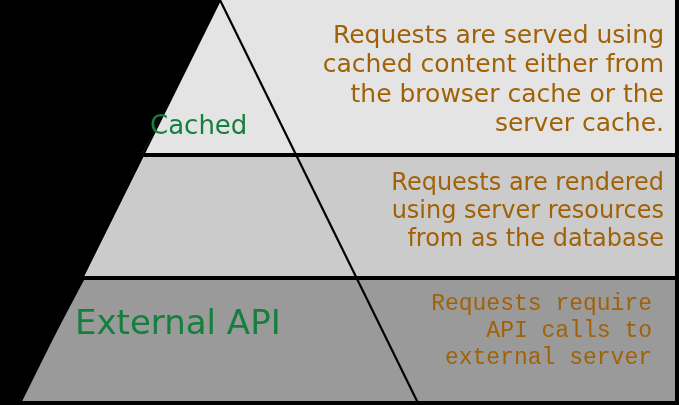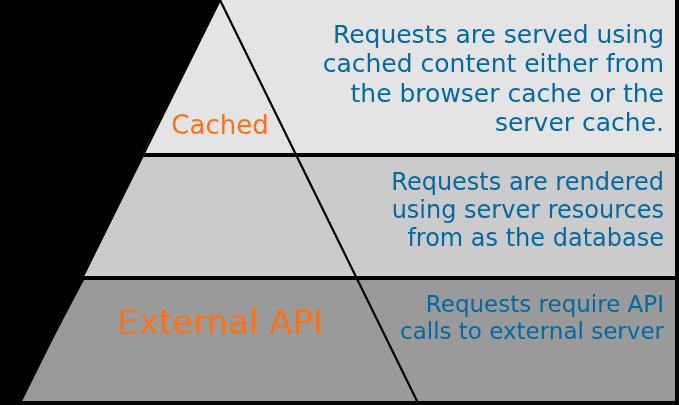--- a/index.html
+++ b/index.html
@@ -22,31 +22,30 @@
     position: absolute;
     left: 0;
     top: 0;
     width: 679px;
     height: 405px;
     display: block;
   }
   
   .tier-label {
     position: absolute;
-    text-align: center;
     line-height: 1.06;
-    color: #f97316;
+    color: #15803d;
     white-space: pre-line;
     letter-spacing: 0px;
   }
   .tier-desc {
     position: absolute;
     text-align: right;
     line-height: 1.17;
-    color: #0369a1;
+    color: #a16207;
   }
   
   #label-cached {
     left: 150px;
     top: 112px;
     width: 140px;
     font-size: 26px;
   }
   #desc-cached {
     left: 300px;
@@ -68,24 +67,25 @@
     font-size: 24px;
   }
   
   #label-external {
     left: 75px;
     top: 304px;
     width: 290px;
     font-size: 34px;
   }
   #desc-external {
-    left: 400px;
+    left: 388px;
     top: 291px;
     width: 264px;
     font-size: 23px;
+    font-family: Liberation Mono, monospace;
   }
 </style>
 </head>
 <body>
 
 <div id="canvas">
 
   <svg id="diagram" viewBox="0 0 679 405" xmlns="http://www.w3.org/2000/svg">
 
     <polygon points="220,0 675,0 675,153 143,153" fill="#e4e4e4" stroke="none"></polygon>

